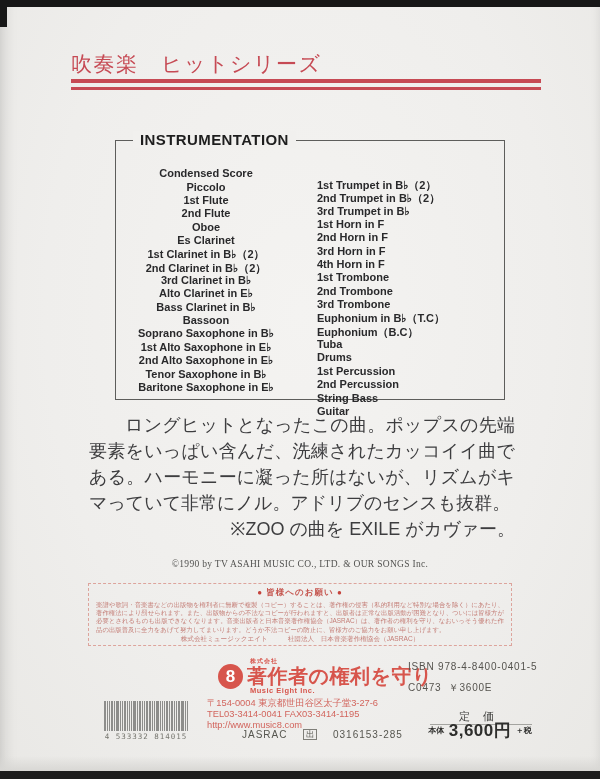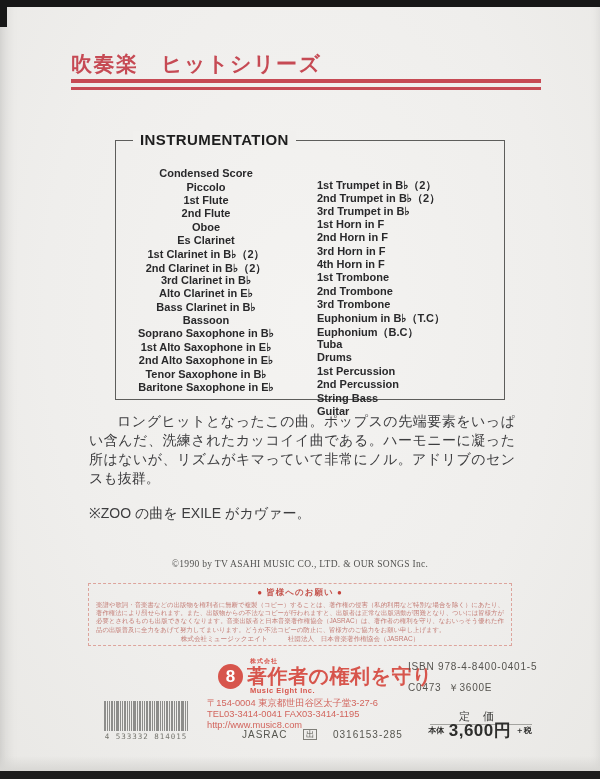--- a/index.html
+++ b/index.html
@@ -10,35 +10,35 @@
     box-shadow:inset 12px 0 18px -14px rgba(0,0,0,.25), inset -8px 0 14px -12px rgba(0,0,0,.18);
     font-family:"Liberation Sans",sans-serif;
   }
   .abs{position:absolute;}
   
   .top-edge{left:0;top:0;width:600px;height:7px;background:#171717;}
   .top-left-notch{left:0;top:0;width:7px;height:27px;background:#171717;}
   .bottom-edge{left:0;top:771px;width:600px;height:8px;background:#1c1c1c;}
   .bottom-shade{left:0;top:756px;width:600px;height:15px;background:linear-gradient(#f1f0ee00,#d8d7d4);}
   
-  .series-title{left:71px;top:50px;font-size:21px;font-weight:bold;letter-spacing:1.5px;color:#c64a54;}
+  .series-title{left:71px;top:50px;font-size:21px;font-weight:normal;letter-spacing:1.5px;color:#c64a54;}
   .rule{left:71px;width:470px;background:#c64a54;}
   .rule1{top:79px;height:4px;}
   .rule2{top:87px;height:3px;}
   
   .instr-box{left:115px;top:140px;width:388px;height:258px;border:1.4px solid #5d5d5b;}
   .instr-legend{left:133px;top:131px;background:#f1f0ee;padding:0 7px;font-size:15px;font-weight:bold;letter-spacing:.4px;color:#1e1e1e;text-align:center;}
   .instr-list{left:120px;top:154px;width:378px;}
   .instr-row{display:flex;height:13.35px;font-size:11px;font-weight:600;color:#29292b;}
   .instr-left{width:172px;text-align:center;white-space:nowrap;}
   .instr-right{margin-left:25px;text-align:left;white-space:nowrap;margin-top:24px;}
   
-  .description{left:89px;top:412px;width:426px;font-size:14px;line-height:19px;color:#3d3d3f;}
+  .description{left:89px;top:412px;width:426px;font-size:18px;line-height:26px;color:#3d3d3f;}
   .description .para{text-indent:2em;text-align:justify;}
-  .description .note{margin-top:16px;}
+  .description .note{margin-top:0;text-align:right;}
   
   .copyright{left:0;top:559px;width:600px;text-align:center;font-family:"Liberation Serif",serif;font-size:9.5px;letter-spacing:.3px;color:#535351;}
   
   .notice-box{left:88px;top:583px;width:424px;height:63px;border:1px dashed #dda49c;box-sizing:border-box;padding:3px 7px 0 7px;}
   .notice-head{text-align:center;font-size:8.5px;font-weight:bold;color:#c5554e;letter-spacing:1px;}
   .notice-dot{color:#c5433c;font-size:8px;}
   .notice-body{margin-top:2px;font-size:6.4px;line-height:8.2px;color:#c47d76;text-align:justify;}
   .notice-sign{margin-top:1px;display:flex;justify-content:center;gap:20px;font-size:6.6px;color:#c47d76;}
   
   .logo-circle{left:218px;top:664px;width:25px;height:25px;border-radius:50%;background:#d7554c;color:#ffffff;font-weight:bold;font-size:17px;line-height:25px;text-align:center;}

